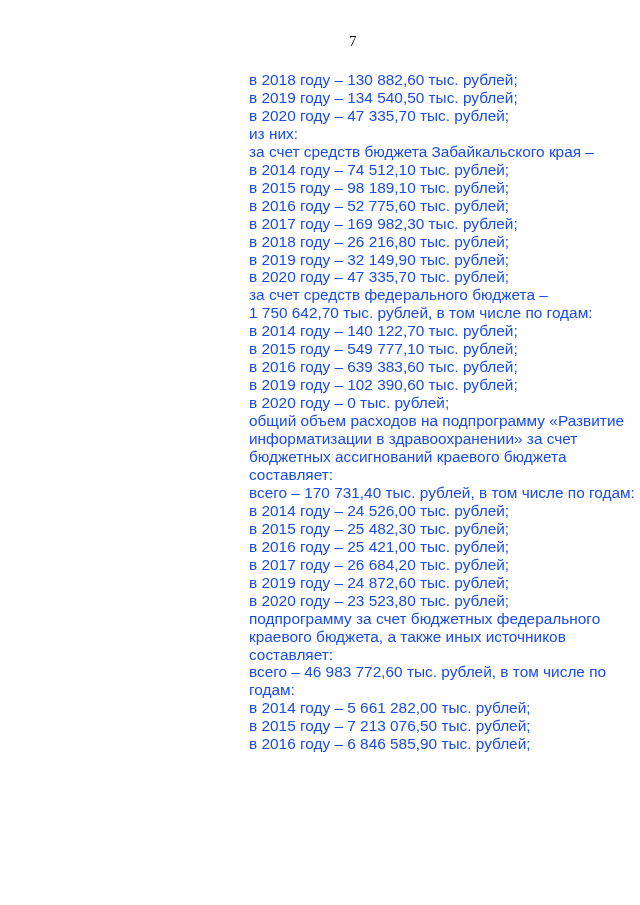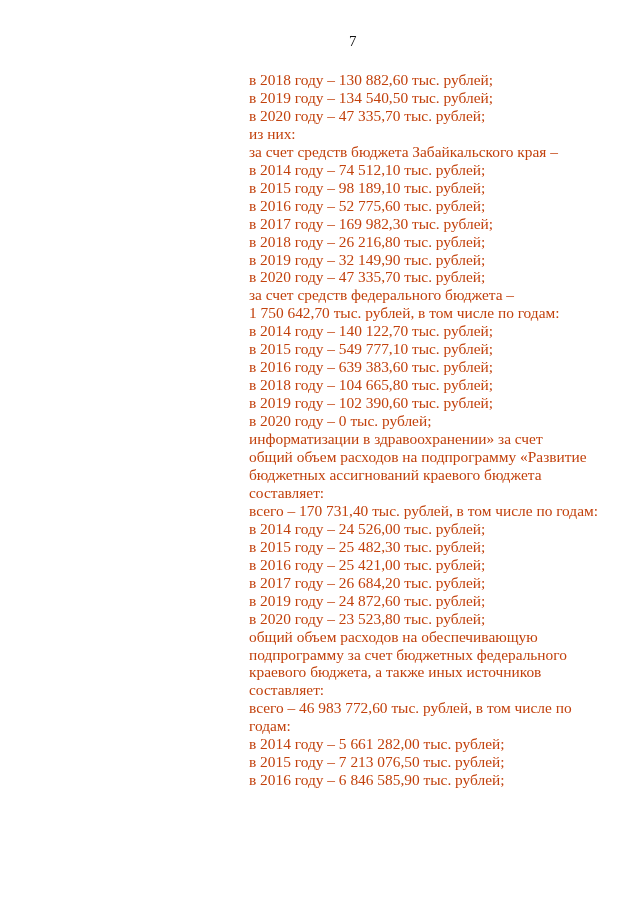--- a/index.html
+++ b/index.html
@@ -3,22 +3,22 @@
 <meta charset="utf-8">
 <style>
   html, body { margin: 0; padding: 0; background: #ffffff; }
   body { width: 640px; height: 905px; position: relative; overflow: hidden; }
   .page-number {
     position: absolute; left: 349px; top: 33px;
     font-family: "Liberation Serif", serif; font-size: 15px; color: #111;
   }
   .body-text {
     position: absolute; left: 249px; top: 71px; width: 380px;
-    font-family: Liberation Serif, serif; font-size: 15.4px;
-    line-height: 17.95px; color: #c2410c;
+    font-family: Liberation Sans, sans-serif; font-size: 15.4px;
+    line-height: 17.95px; color: #1d4ed8;
   }
   .line { white-space: nowrap; display: block; }
 </style>
 </head>
 <body>
 
 <div class="page-number">7</div>
 
 <div class="body-text">
   <span class="line">в 2018 году – 130 882,60 тыс. рублей;</span>
@@ -31,35 +31,33 @@
   <span class="line">в 2016 году – 52 775,60 тыс. рублей;</span>
   <span class="line">в 2017 году – 169 982,30 тыс. рублей;</span>
   <span class="line">в 2018 году – 26 216,80 тыс. рублей;</span>
   <span class="line">в 2019 году – 32 149,90 тыс. рублей;</span>
   <span class="line">в 2020 году – 47 335,70 тыс. рублей;</span>
   <span class="line">за счет средств федерального бюджета –</span>
   <span class="line">1 750 642,70 тыс. рублей, в том числе по годам:</span>
   <span class="line">в 2014 году – 140 122,70 тыс. рублей;</span>
   <span class="line">в 2015 году – 549 777,10 тыс. рублей;</span>
   <span class="line">в 2016 году – 639 383,60 тыс. рублей;</span>
-  <span class="line">в 2018 году – 104 665,80 тыс. рублей;</span>
   <span class="line">в 2019 году – 102 390,60 тыс. рублей;</span>
   <span class="line">в 2020 году – 0 тыс. рублей;</span>
+  <span class="line">общий объем расходов на подпрограмму «Развитие</span>
   <span class="line">информатизации в здравоохранении» за счет</span>
-  <span class="line">общий объем расходов на подпрограмму «Развитие</span>
   <span class="line">бюджетных ассигнований краевого бюджета</span>
   <span class="line">составляет:</span>
   <span class="line">всего – 170 731,40 тыс. рублей, в том числе по годам:</span>
   <span class="line">в 2014 году – 24 526,00 тыс. рублей;</span>
   <span class="line">в 2015 году – 25 482,30 тыс. рублей;</span>
   <span class="line">в 2016 году – 25 421,00 тыс. рублей;</span>
   <span class="line">в 2017 году – 26 684,20 тыс. рублей;</span>
   <span class="line">в 2019 году – 24 872,60 тыс. рублей;</span>
   <span class="line">в 2020 году – 23 523,80 тыс. рублей;</span>
-  <span class="line">общий объем расходов на обеспечивающую</span>
   <span class="line">подпрограмму за счет бюджетных федерального</span>
   <span class="line">краевого бюджета, а также иных источников</span>
   <span class="line">составляет:</span>
   <span class="line">всего – 46 983 772,60 тыс. рублей, в том числе по</span>
   <span class="line">годам:</span>
   <span class="line">в 2014 году – 5 661 282,00 тыс. рублей;</span>
   <span class="line">в 2015 году – 7 213 076,50 тыс. рублей;</span>
   <span class="line">в 2016 году – 6 846 585,90 тыс. рублей;</span>
 </div>
 

